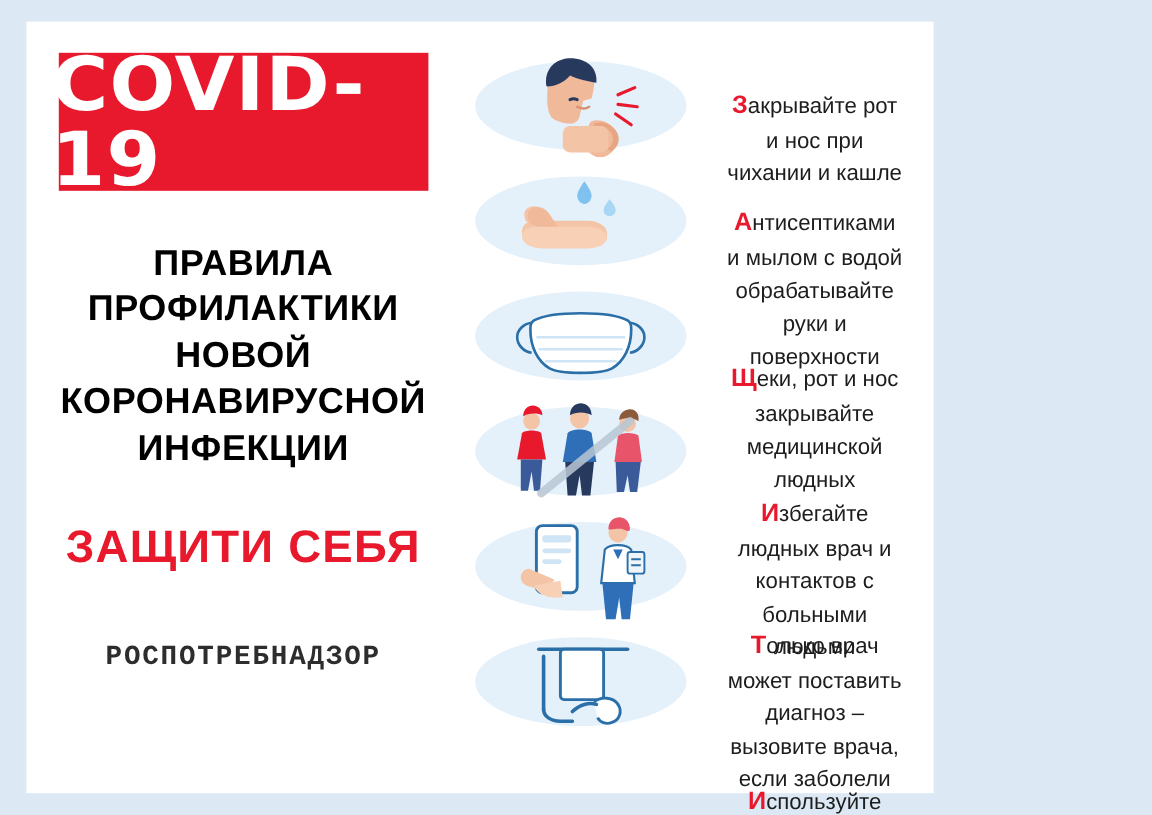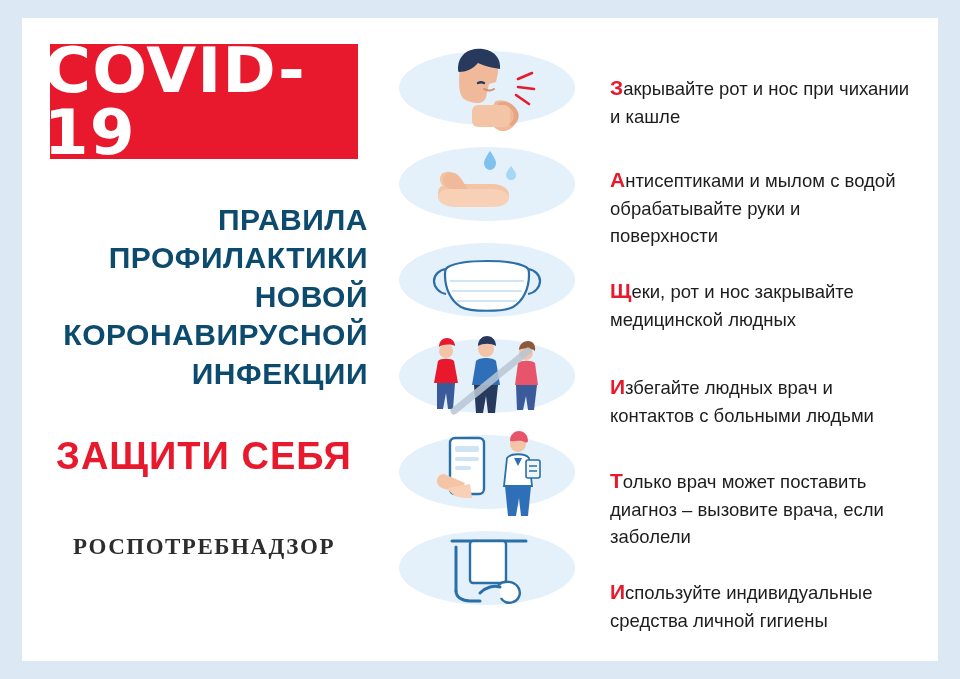--- a/index.html
+++ b/index.html
@@ -10,21 +10,21 @@
     width: 960px;
     height: 679px;
     background: #dce9f5;
     font-family: "Liberation Sans", sans-serif;
     overflow: hidden;
   }
   .poster {
     position: absolute;
     left: 22px;
     top: 18px;
-    width: 916px;
+    width: 756px;
     height: 643px;
     background: #ffffff;
     box-sizing: border-box;
     display: flex;
     flex-direction: row;
   }
   
   .left-col {
     width: 360px;
     padding: 18px 14px 10px 18px;
@@ -46,43 +46,43 @@
     font-family: "DejaVu Sans", sans-serif;
     font-weight: bold;
     font-size: 62px;
     letter-spacing: 1px;
     color: #ffffff;
     line-height: 1;
     transform: scaleX(1.04);
   }
   .headline {
     margin-top: 42px;
-    text-align: right;
+    text-align: center;
     font-family: "Liberation Sans", sans-serif;
     font-weight: bold;
     font-size: 30px;
     line-height: 1.28;
-    color: #0c4a6e;
+    color: #000000;
     letter-spacing: 0.5px;
     text-transform: uppercase;
   }
   .protect {
     margin-top: 42px;
     text-align: center;
     font-family: "Liberation Sans", sans-serif;
     font-weight: bold;
     font-size: 38px;
     letter-spacing: 1px;
     color: #e8192c;
     text-transform: uppercase;
   }
   .org {
     margin-top: 56px;
     text-align: center;
-    font-family: Liberation Serif, serif;
+    font-family: Liberation Mono, monospace;
     font-weight: bold;
     font-size: 23px;
     letter-spacing: 1.5px;
     color: #2d2d2d;
     text-transform: uppercase;
   }
   .center-info {
     margin-top: 12px;
     text-align: center;
     font-size: 11.5px;
@@ -128,20 +128,21 @@
     position: relative;
     z-index: 1;
   }
   
   .text-col {
     flex: 1;
     padding: 34px 26px 10px 18px;
     box-sizing: border-box;
     display: flex;
     flex-direction: column;
+    text-align: center;
   }
   .rule {
     font-size: 18.5px;
     line-height: 1.48;
     color: #1d1d1d;
     margin-bottom: 0;
   }
   .rule .cap {
     color: #e8192c;
     font-weight: bold;

